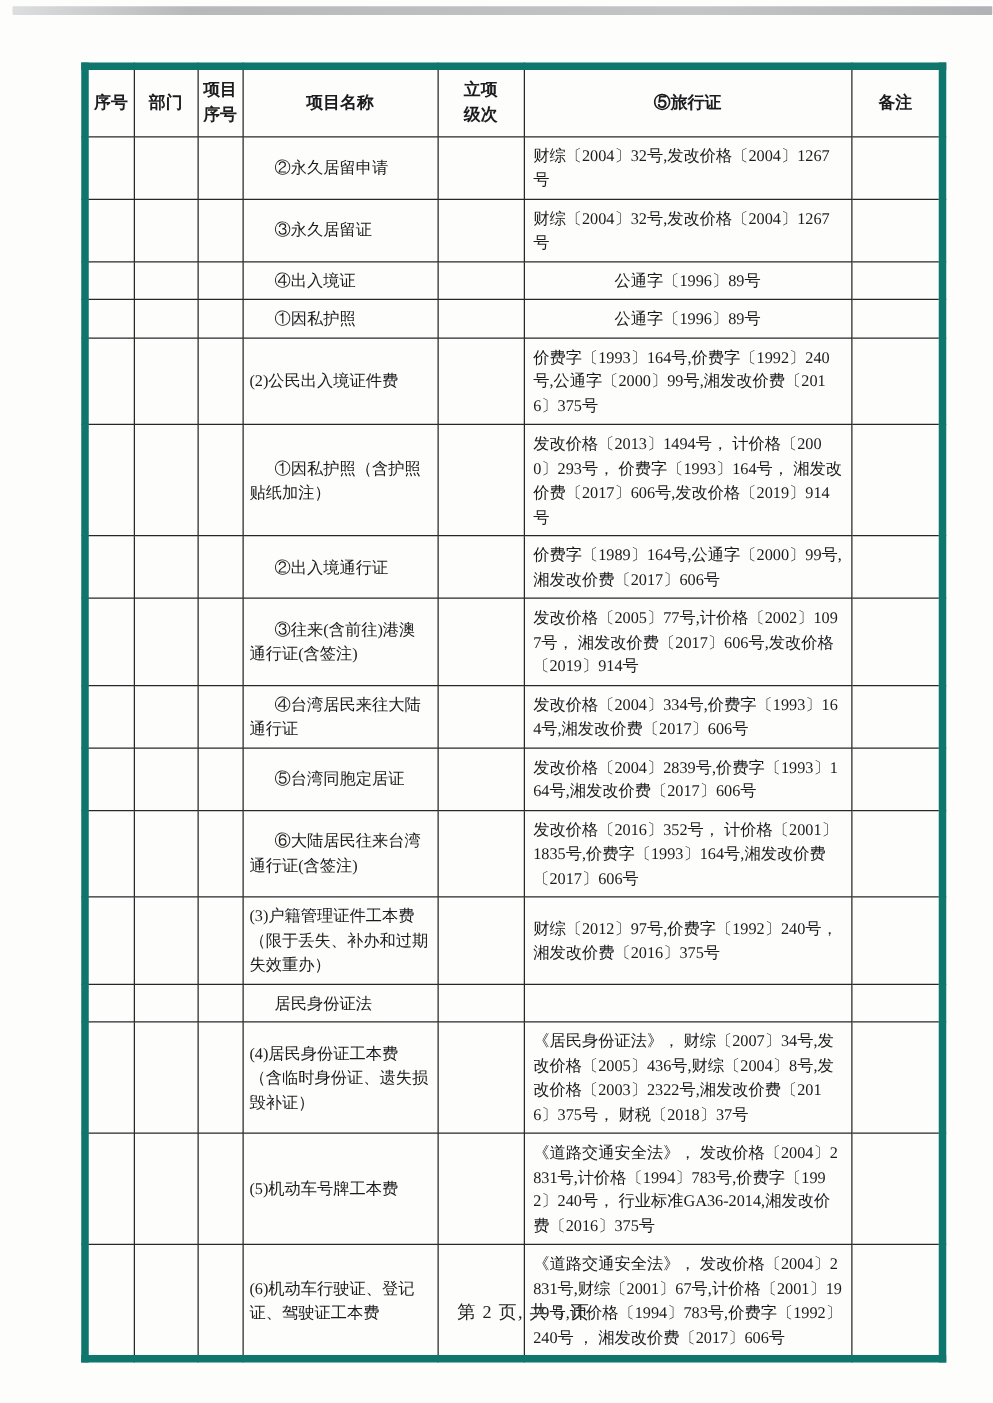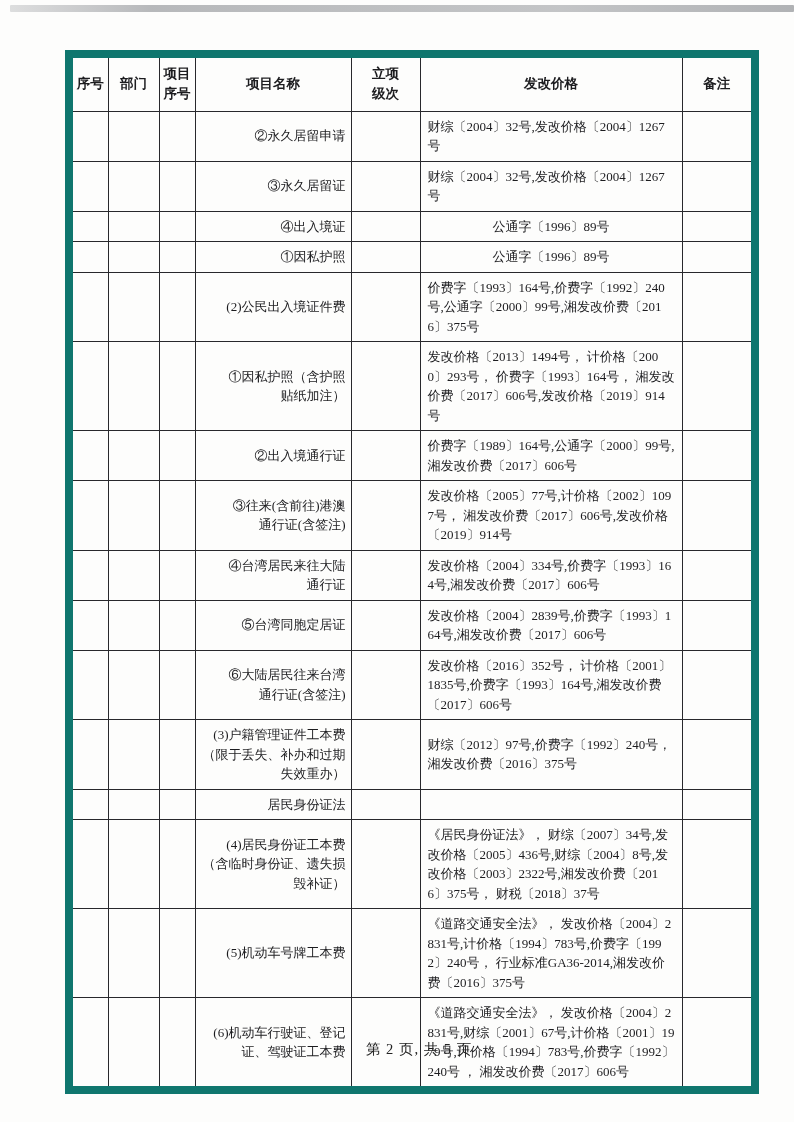--- a/index.html
+++ b/index.html
@@ -14,40 +14,40 @@
   .scan-band{
     position:absolute;top:5px;left:10px;right:0;height:7px;
     background:linear-gradient(to right, rgba(125,128,133,.25), rgba(125,128,133,.55) 18%, rgba(125,128,133,.45) 70%, rgba(125,128,133,.6));
     border-radius:1px;
   }
   table.fee{
     position:absolute;left:65px;top:50px;
     width:688px;
     border-collapse:collapse;
     table-layout:fixed;
-    border:8px solid #0f766e;
+    border:6px solid #0f766e;
   }
   .fee th,.fee td{
     border:1.5px solid #28282c;
     font-size:13px;
     line-height:1.5;
     vertical-align:middle;
     padding:5px 5px;
     word-break:break-all;
     overflow:hidden;
   }
   .fee th{
     font-weight:bold;
     font-size:13.5px;
     text-align:center;
     white-space:pre-line;
     padding:6px 2px;
     height:32px;
   }
-  .fee td.name{text-align:right;}
+  .fee td.name{text-align:left;}
   .fee td.name.indent{text-indent:1.55em;}
   .fee td.policy{text-align:left;padding:5px 7px;}
   .fee td.policy.center{text-align:center;}
   .page-footer{
     position:absolute;left:0;top:1040px;width:794px;
     text-align:center;
     font-size:14.5px;
     letter-spacing:1px;
     color:#222;
     margin-left:22px;
@@ -70,21 +70,21 @@
   </colgroup>
   <thead>
     <tr>
       <th>序号</th>
       <th>部门</th>
       <th>项目
 序号</th>
       <th>项目名称</th>
       <th>立项
 级次</th>
-      <th>发改价格</th>
+      <th>⑤旅行证</th>
       <th>备注</th>
     </tr>
   </thead>
   <tbody>
       <tr>
         <td></td>
         <td></td>
         <td></td>
         <td class="name indent">②永久居留申请</td>
         <td></td>

